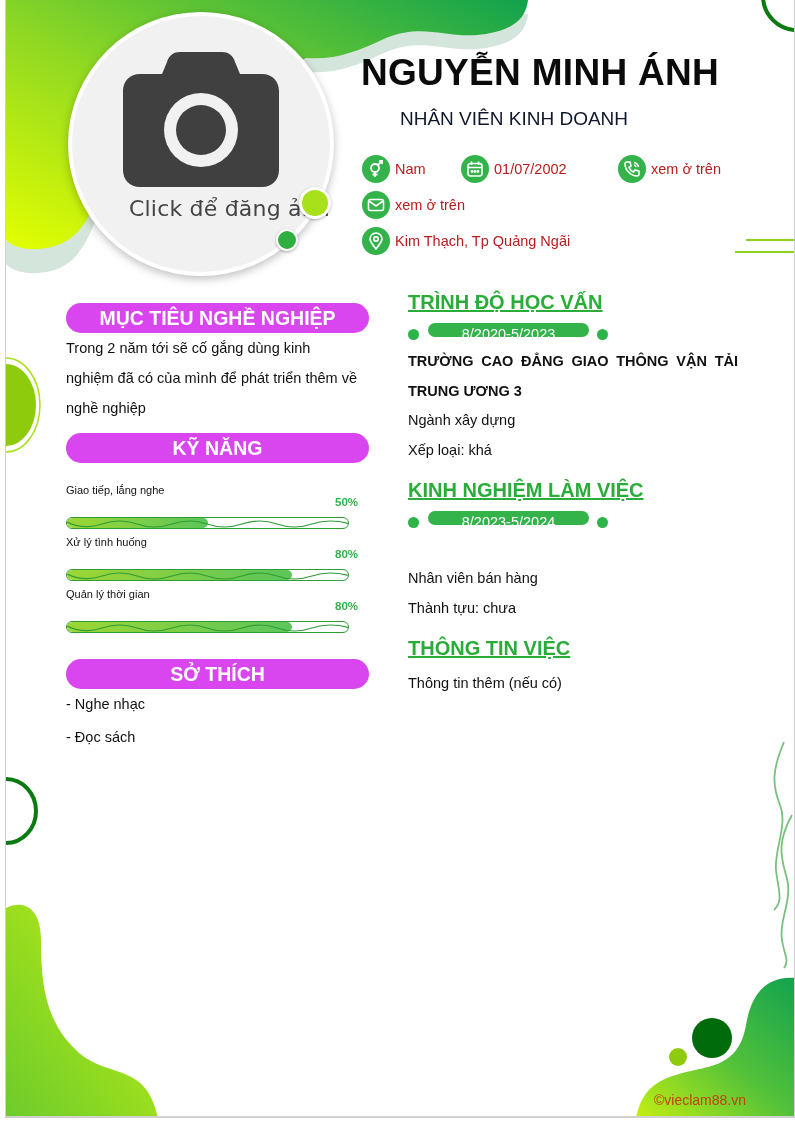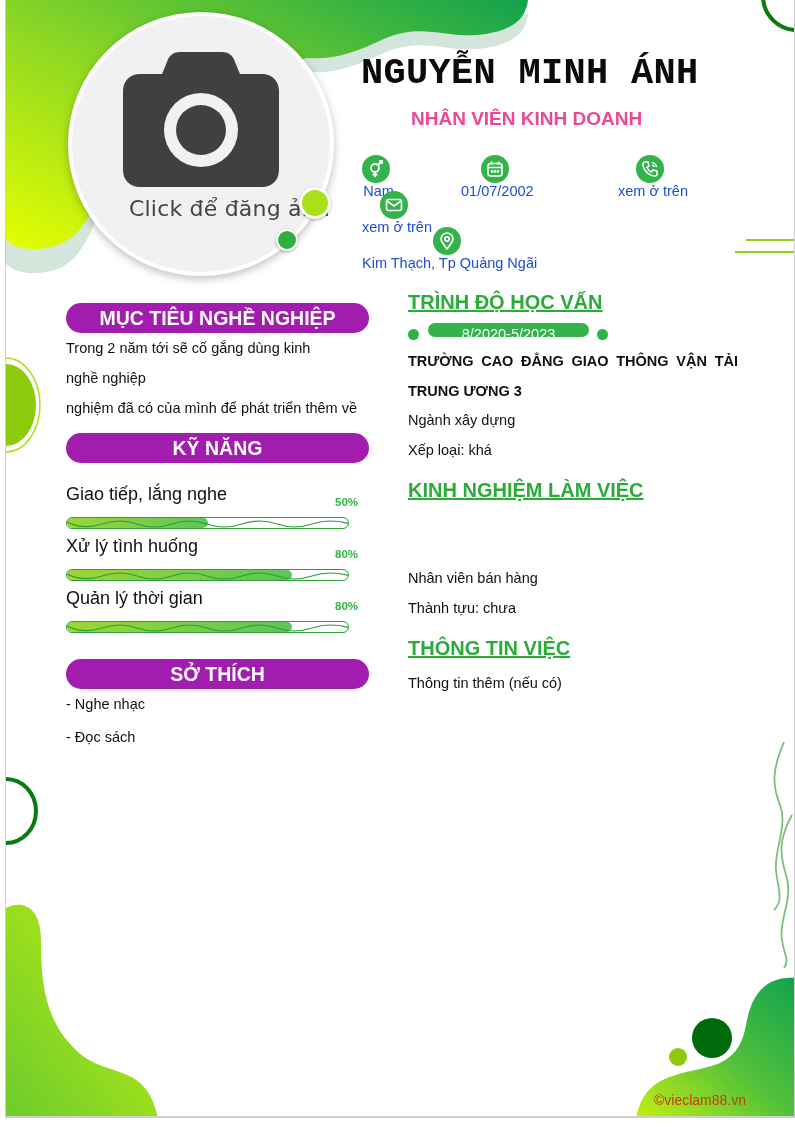--- a/index.html
+++ b/index.html
@@ -7,30 +7,30 @@
   body { font-family: "Liberation Sans", "DejaVu Sans", sans-serif; color: #111; position: relative; }
   .page { position: absolute; left: 5px; top: 0; width: 790px; height: 1118px; background: #fff; border-left: 1px solid #cfcfcf; border-right: 1px solid #cfcfcf; border-bottom: 2px solid #d0d0d0; overflow: hidden; }
   .deco { position: absolute; pointer-events: none; }
 
   
   .avatar { position: absolute; left: 62px; top: 12px; width: 266px; height: 264px; border-radius: 50%; background: #f1f1f1; border: 4px solid #fff; box-shadow: 0 3px 8px rgba(0,0,0,0.25); }
   .avatar-label { position: absolute; left: 0; right: 0; top: 180px; text-align: right; font-family: "DejaVu Sans", sans-serif; font-size: 22px; color: #444; letter-spacing: 0.2px; }
   .dot-lime { position: absolute; left: 293px; top: 187px; width: 32px; height: 32px; border-radius: 50%; background: #a8e01a; border: 3px solid #fff; box-shadow: 0 1px 3px rgba(0,0,0,.3); }
   .dot-green { position: absolute; left: 270px; top: 229px; width: 22px; height: 22px; border-radius: 50%; background: #2eaf3f; border: 2px solid #fff; box-shadow: 0 1px 3px rgba(0,0,0,.3); }
 
-  .name { position: absolute; left: 355px; top: 52px; font-size: 37px; font-weight: 700; color: #0b0b0b; letter-spacing: 0.3px; font-family: Liberation Mono, monospace; }
-  .job { position: absolute; left: 405px; top: 108px; font-size: 19px; font-weight: 700; color: #ec4899; }
-
-  .info { position: absolute; display: flex; align-items: center; font-size: 14.5px; color: #1d4ed8; flex-direction: column; }
+  .name { position: absolute; left: 355px; top: 52px; font-size: 37px; font-weight: 700; color: #0b0b0b; letter-spacing: 0.3px; }
+  .job { position: absolute; left: 394px; top: 108px; font-size: 19px; font-weight: 400; color: #0f172a; }
+
+  .info { position: absolute; display: flex; align-items: center; font-size: 14.5px; color: #b91c1c; }
   .info .ic { width: 28px; height: 28px; border-radius: 50%; background: #34b34a; display: flex; align-items: center; justify-content: center; margin-right: 5px; flex: none; }
 
-  .sec-pill { position: absolute; left: 60px; width: 303px; height: 30px; border-radius: 15px; background: #a21caf; color: #fff; font-weight: 700; font-size: 19.5px; text-align: center; line-height: 30px; }
+  .sec-pill { position: absolute; left: 60px; width: 303px; height: 30px; border-radius: 15px; background: #d946ef; color: #fff; font-weight: 700; font-size: 19.5px; text-align: center; line-height: 30px; }
   .para { position: absolute; left: 60px; font-size: 14.5px; line-height: 30px; color: #111; }
 
-  .skill-label { position: absolute; left: 60px; font-size: 18px; color: #111; }
+  .skill-label { position: absolute; left: 60px; font-size: 11px; color: #111; }
   .skill-pct { position: absolute; left: 329px; font-size: 11.5px; font-weight: 700; color: #34b34a; }
   .bar { position: absolute; left: 60px; width: 283px; height: 12px; border: 1.5px solid #2f9d36; border-radius: 6px; overflow: hidden; background: #fff; }
   .bar .fill { position: absolute; left: 0; top: 0; bottom: 0; border-radius: 6px; background: linear-gradient(90deg, #9ed634, #5cc55b); }
   .bar svg { position: absolute; left: 0; top: 0; }
 
   .r-title { position: absolute; left: 402px; font-size: 20px; font-weight: 700; color: #2aac39; text-decoration: underline; }
   .date-row { position: absolute; left: 402px; width: 210px; height: 22px; }
   .date-row .d1, .date-row .d2 { position: absolute; top: 6px; width: 11px; height: 11px; border-radius: 50%; background: #2eb24a; }
   .date-row .pill { position: absolute; left: 20px; top: 0; width: 161px; height: 14px; border-radius: 11px; background: #34b34a; color: #fff; font-size: 14.5px; text-align: center; line-height: 22px; }
   .r-bold { position: absolute; left: 402px; font-size: 14.5px; font-weight: 700; color: #111; }
@@ -158,22 +158,22 @@
           <path d="M9 17 C5 12 3 9.5 3 7 A6 6 0 0 1 15 7 C15 9.5 13 12 9 17 Z"></path>
           <circle cx="9" cy="7" r="2.2"></circle>
         </svg>
     </span>
     <span>Kim Thạch, Tp Quảng Ngãi</span>
   </div>
 
   <div class="sec-pill" style="top:303px">MỤC TIÊU NGHỀ NGHIỆP</div>
   <div class="para" style="top:333px">
     <div>Trong 2 năm tới sẽ cố gắng dùng kinh</div>
+    <div>nghiệm đã có của mình để phát triển thêm về</div>
     <div>nghề nghiệp</div>
-    <div>nghiệm đã có của mình để phát triển thêm về</div>
   </div>
 
   <div class="sec-pill" style="top:433px">KỸ NĂNG</div>
 
   <div class="skill-label" style="top:484px">Giao tiếp, lắng nghe</div>
   <div class="skill-pct" style="top:496px">50%</div>
   <div class="bar" style="top:517px">
     <div class="fill" style="width:50%"></div>
     <svg width="283" height="12">
         <path d="M0 4 Q17 12 35 6 T70 6 T105 6 T140 6 T175 6 T210 6 T245 6 T283 6" fill="none" stroke="#2f9d36" stroke-width="1.2"></path>
@@ -209,20 +209,25 @@
     <span class="d2" style="left:189px"></span>
   </div>
   <div class="r-bold" style="top:352px;width:330px">
     <div style="text-align:justify;text-align-last:justify;line-height:18px">TRƯỜNG CAO ĐẲNG GIAO THÔNG VẬN TẢI</div>
     <div style="margin-top:12px;line-height:18px">TRUNG ƯƠNG 3</div>
   </div>
   <div class="r-text" style="top:412px">Ngành xây dựng</div>
   <div class="r-text" style="top:442px">Xếp loại: khá</div>
 
   <div class="r-title" style="top:479px">KINH NGHIỆM LÀM VIỆC</div>
+  <div class="date-row" style="top:511px">
+    <span class="d1" style="left:0"></span>
+    <span class="pill">8/2023-5/2024</span>
+    <span class="d2" style="left:189px"></span>
+  </div>
   <div class="r-text" style="top:570px">Nhân viên bán hàng</div>
   <div class="r-text" style="top:600px">Thành tựu: chưa</div>
 
   <div class="r-title" style="top:637px">THÔNG TIN VIỆC</div>
   <div class="r-text" style="top:675px">Thông tin thêm (nếu có)</div>
 
   <div class="watermark">©vieclam88.vn</div>
 </div>
 
 </body></html>

